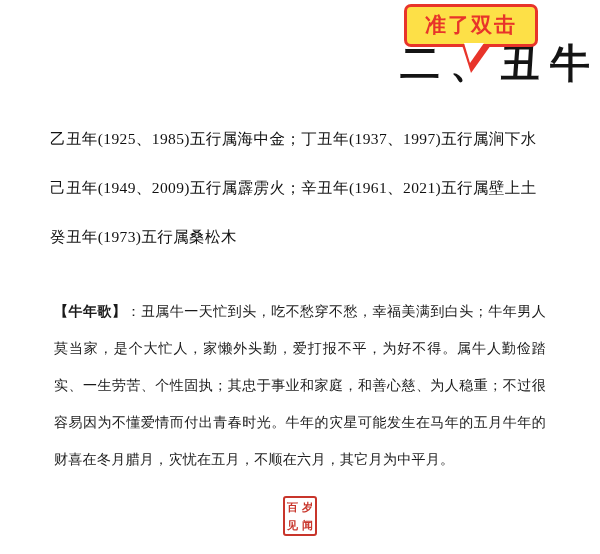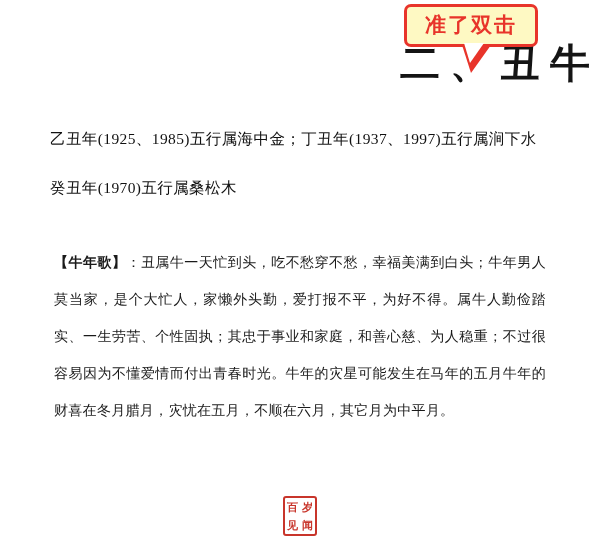--- a/index.html
+++ b/index.html
@@ -44,21 +44,21 @@
   
   .bubble-wrap {
     position: absolute;
     right: 56px;
     top: 4px;
     width: 140px;
     height: 62px;
   }
   .bubble {
     position: relative;
-    background: #fef9c3;
+    background: #fde047;
     border: 3px solid #e8342a;
     border-radius: 7px;
     padding: 6px 10px 7px 10px;
     text-align: center;
     box-sizing: border-box;
     width: 134px;
   }
   .bubble-text {
     color: #e8342a;
     font-size: 21px;
@@ -160,21 +160,22 @@
         <div class="bubble-text">准了双击</div>
       </div>
       <div class="bubble-tail"></div>
       <div class="bubble-tail-inner"></div>
     </div>
   </div>
 
   <div class="content">
 
     <p class="para black">乙丑年(1925、1985)五行属海中金；丁丑年(1937、1997)五行属涧下水</p>
-    <p class="para black">癸丑年(1970)五行属桑松木</p>
+    <p class="para black">己丑年(1949、2009)五行属霹雳火；辛丑年(1961、2021)五行属壁上土</p>
+    <p class="para black">癸丑年(1973)五行属桑松木</p>
 
     <div class="spacer-sm"></div>
 
     <p class="song"><span class="song-head">【牛年歌】</span><span>：</span><span>丑属牛一天忙到头，吃不愁穿不愁，幸福美满到白头；牛年男人莫当家，是个大忙人，家懒外头勤，爱打报不平，为好不得。属牛人勤俭踏实、一生劳苦、个性固执；其忠于事业和家庭，和善心慈、为人稳重；不过很容易因为不懂爱情而付出青春时光。牛年的灾星可能发生在马年的五月牛年的财喜在冬月腊月，灾忧在五月，不顺在六月，其它月为中平月。</span></p>
 
   </div>
 
   <div class="seal-wrap">
     <div class="seal">
       <span>百</span>

